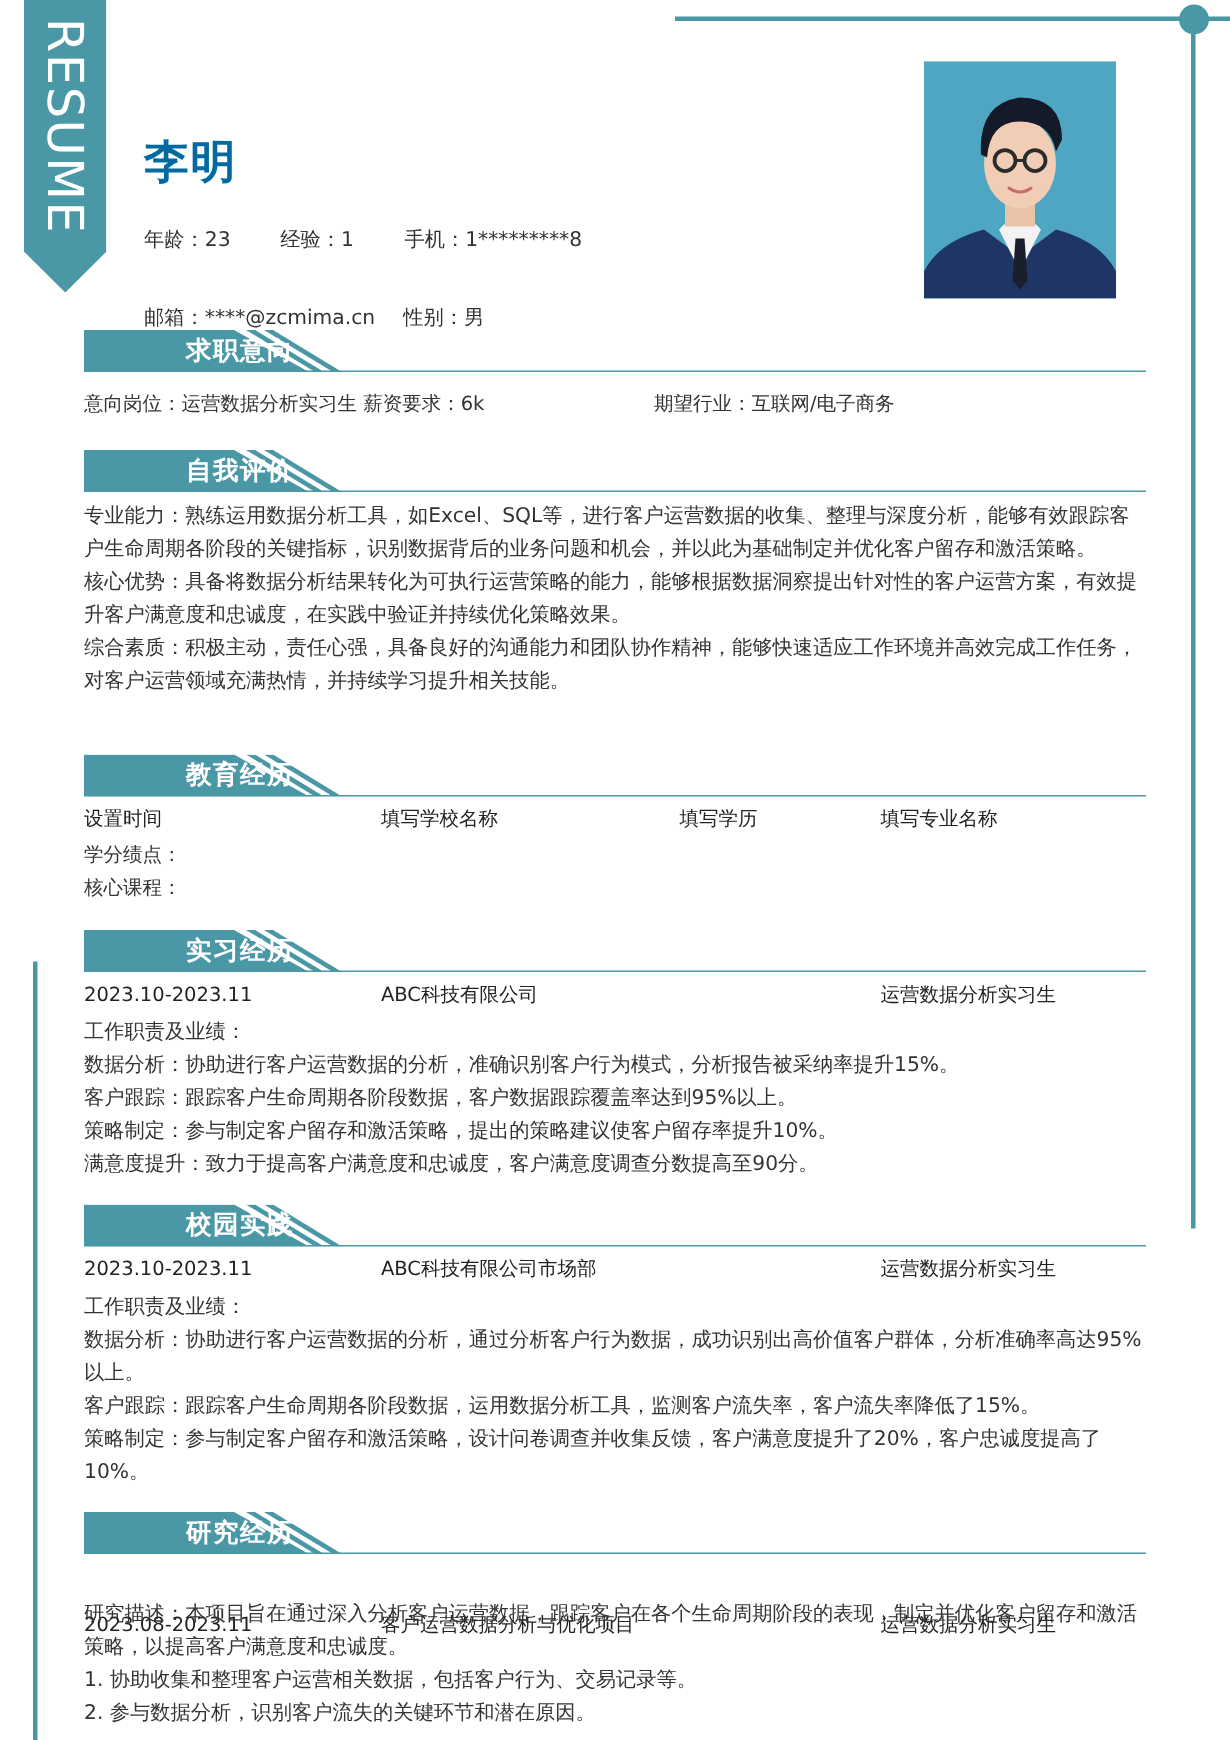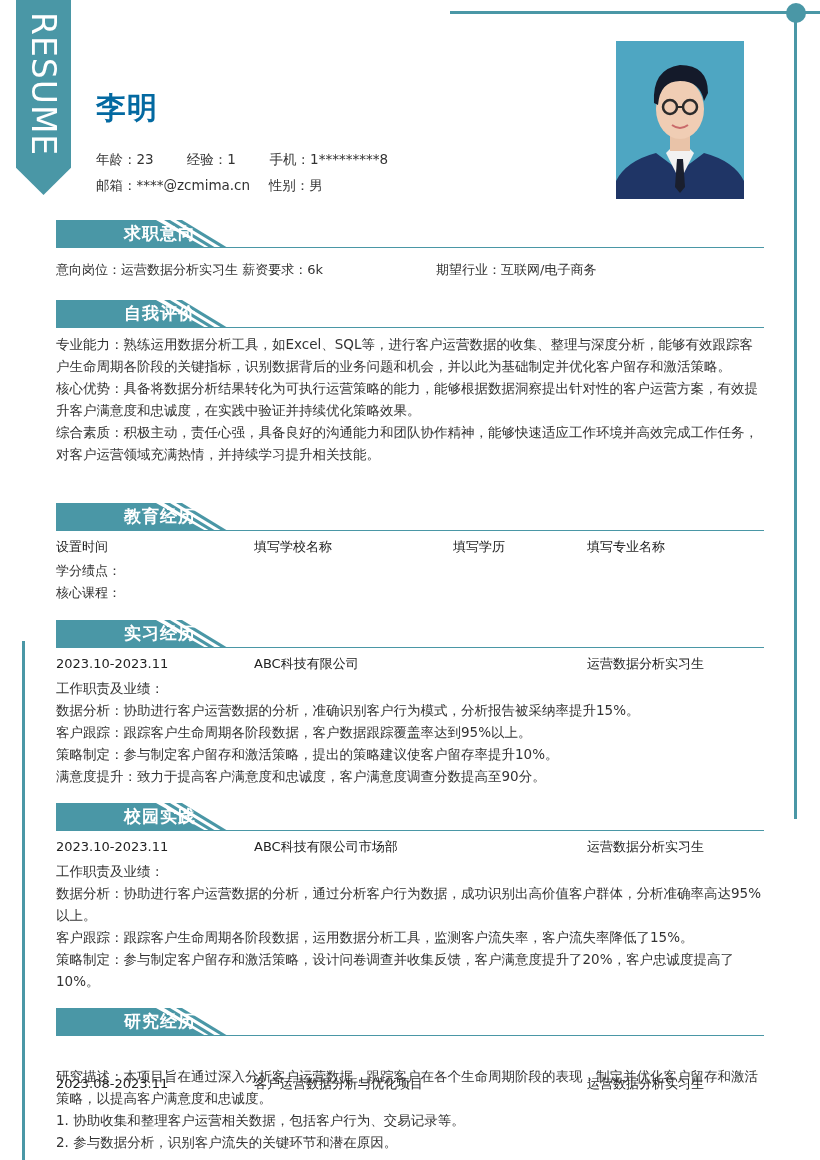--- a/index.html
+++ b/index.html
@@ -72,21 +72,21 @@
 <div class="ribbon-text">RESUME</div>
 
 <div class="name">李明</div>
 
 <div class="info-row" style="top:151px;">
   <span>年龄：</span><span style="width:46px;">23</span>
   <span>经验：</span><span style="width:38px;">1</span>
   <span>手机：</span><span>1*********8</span>
 </div>
 <div class="info-row" style="top:177px;">
-  <span>邮箱：</span><span style="width:128px;">****@zcmima.cn</span>
+  <span>邮箱：</span><span style="width:128px;margin-top:27px;">****@zcmima.cn</span>
   <span>性别：</span><span>男</span>
 </div>
 
 <div class="photo">
   <svg width="128" height="158" viewBox="0 0 128 158">
     <rect width="128" height="158" fill="#4ea6c2"></rect>
     <path d="M0 158 L0 140 Q10 120 40 112 L64 130 L88 112 Q118 120 128 140 L128 158 Z" fill="#1f3566"></path>
     <path d="M50 112 L64 140 L78 112 L72 106 L56 106 Z" fill="#f2f2f2"></path>
     <path d="M61 118 L67 118 L69 146 L64 152 L59 146 Z" fill="#1a1f2e"></path>
     <rect x="54" y="88" width="20" height="22" fill="#e9c3a8"></rect>

